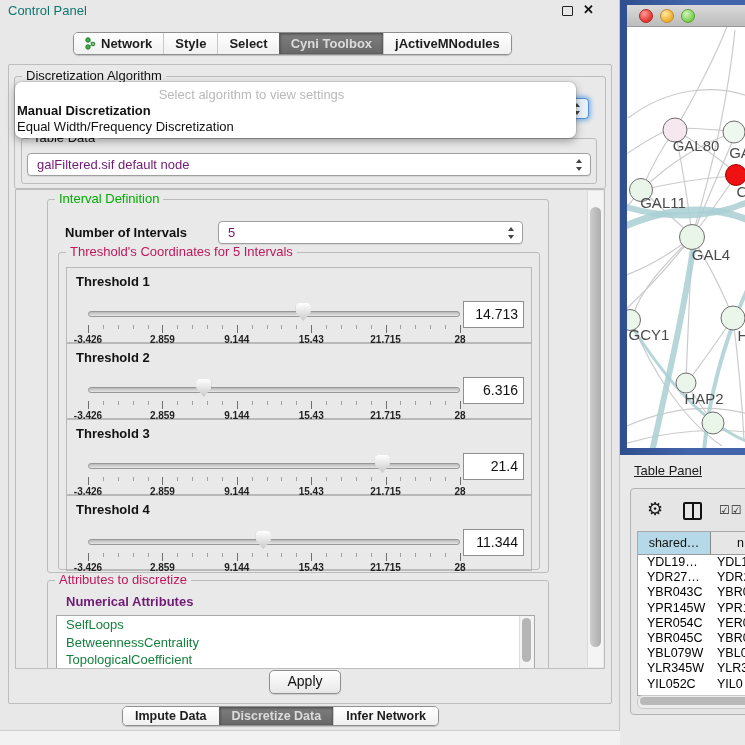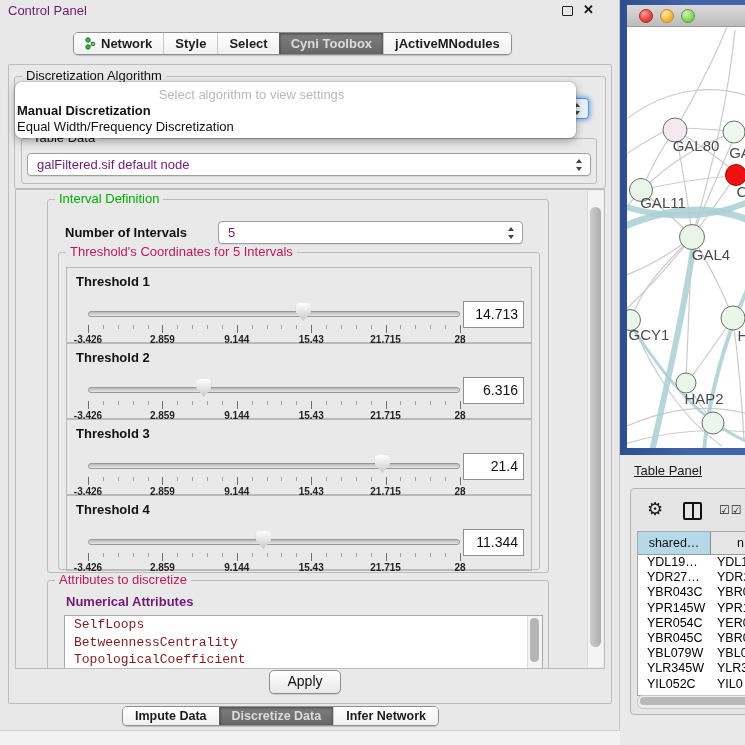--- a/index.html
+++ b/index.html
@@ -2,21 +2,21 @@
 <html><head>
 <meta charset="utf-8">
 <style>
   html,body{margin:0;padding:0;}
   body{width:745px;height:745px;overflow:hidden;position:relative;background:#f2f2f2;
        font-family:"Liberation Sans",sans-serif;-webkit-font-smoothing:antialiased;}
 
   
   #control-panel{position:absolute;left:0;top:0;width:619px;height:730px;background:#e8e8e8;
     border-right:1px solid #c6c6c6;border-bottom:1px solid #cfcfcf;}
-  .cp-title{position:absolute;left:8px;top:3px;font-size:13px;color:#701a75;}
+  .cp-title{position:absolute;left:8px;top:3px;font-size:13px;color:#0f766e;}
   .float-icon{position:absolute;right:46px;top:6px;width:9px;height:8px;border:1.5px solid #222;border-radius:1px;}
   .close-icon{position:absolute;right:25px;top:2px;font-size:13px;font-weight:bold;color:#111;}
 
   .seg{position:absolute;display:flex;border:1px solid #8f8f8f;border-radius:5px;overflow:hidden;
        background:#fdfdfd;box-shadow:0 1px 1px rgba(0,0,0,.18);}
   .seg-item{display:flex;align-items:center;gap:5px;padding:0 11px;font-size:13px;font-weight:bold;
        color:#1c1c1c;background:linear-gradient(#ffffff,#f0f0f0);border-left:1px solid #c9c9c9;white-space:nowrap;}
   .seg-item:first-child{border-left:none;}
   .seg-item.selected{background:linear-gradient(#7e7e7e,#686868);color:#dcdcdc;
        box-shadow:inset 0 1px 3px rgba(0,0,0,.45);border-left-color:#5e5e5e;}
@@ -71,22 +71,22 @@
   .ticks{position:absolute;left:0;right:0;top:23px;height:8px;}
   .tick{position:absolute;top:0;width:1px;height:4px;background:#a0a0a0;}
   .tick.major{height:8px;background:#6e6e6e;}
   .tick-labels{position:absolute;left:0;right:0;top:32px;height:11px;font-size:10px;font-weight:bold;color:#222;}
   .tick-label{position:absolute;transform:translateX(-50%);white-space:nowrap;}
   .value-box{position:absolute;right:7px;top:33px;width:54px;height:25px;background:#fff;border:1px solid #8f8f8f;
        font-size:14px;text-align:right;line-height:25px;padding-right:5px;color:#111;}
 
   #attrs-group{position:absolute;left:31px;top:390px;width:500px;height:120px;}
   .attrs-label{position:absolute;left:18px;top:13px;font-size:13px;font-weight:bold;color:#701a75;}
-  .attr-list{position:absolute;left:16px;top:34px;width:477px;height:70px;background:#fff;border:1px solid #a8a8a8;
-       overflow:hidden;font-size:13px;color:#7f1d1d;font-family:Liberation Mono, monospace;}
+  .attr-list{position:absolute;left:8px;top:34px;width:477px;height:70px;background:#fff;border:1px solid #a8a8a8;
+       overflow:hidden;font-size:13px;color:#15803d;}
   .attr-item{height:17.5px;line-height:17.5px;padding-left:9px;}
   .attr-scroll{position:absolute;right:0;top:0;width:14px;bottom:0;background:#f3f3f3;border-left:1px solid #ddd;}
   .attr-thumb{position:absolute;left:2px;top:2px;width:9px;height:44px;border-radius:5px;background:#b5b5b5;}
 
   #apply-btn{position:absolute;left:260px;top:605px;width:70px;height:22px;border:1px solid #8f8f8f;border-radius:5px;
        background:linear-gradient(#ffffff,#e7e7e7);font-size:14px;text-align:center;line-height:21px;color:#111;
        box-shadow:0 1px 1px rgba(0,0,0,.12);}
 
   
   #algo-popup{position:absolute;left:15px;top:82px;width:561px;height:56px;background:#fff;border-radius:7px;

